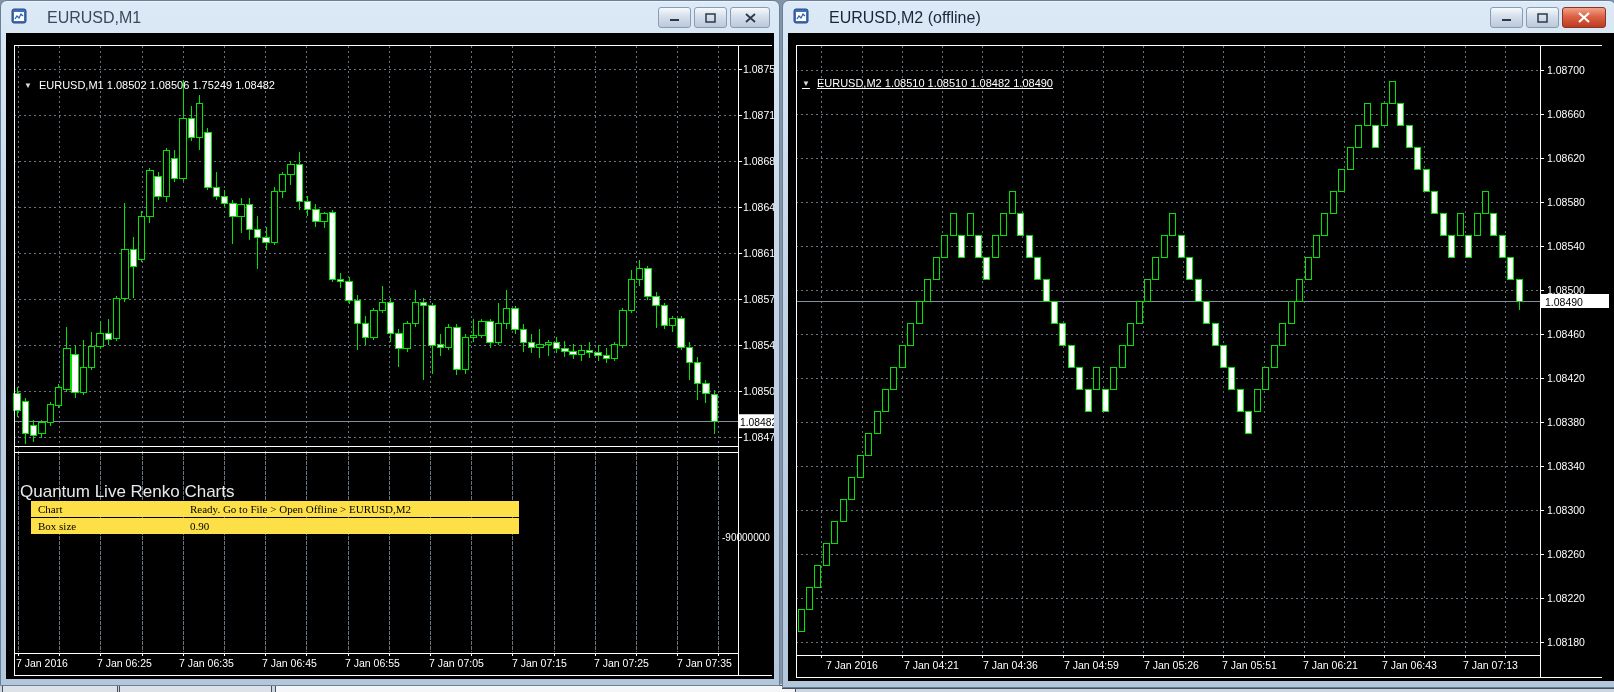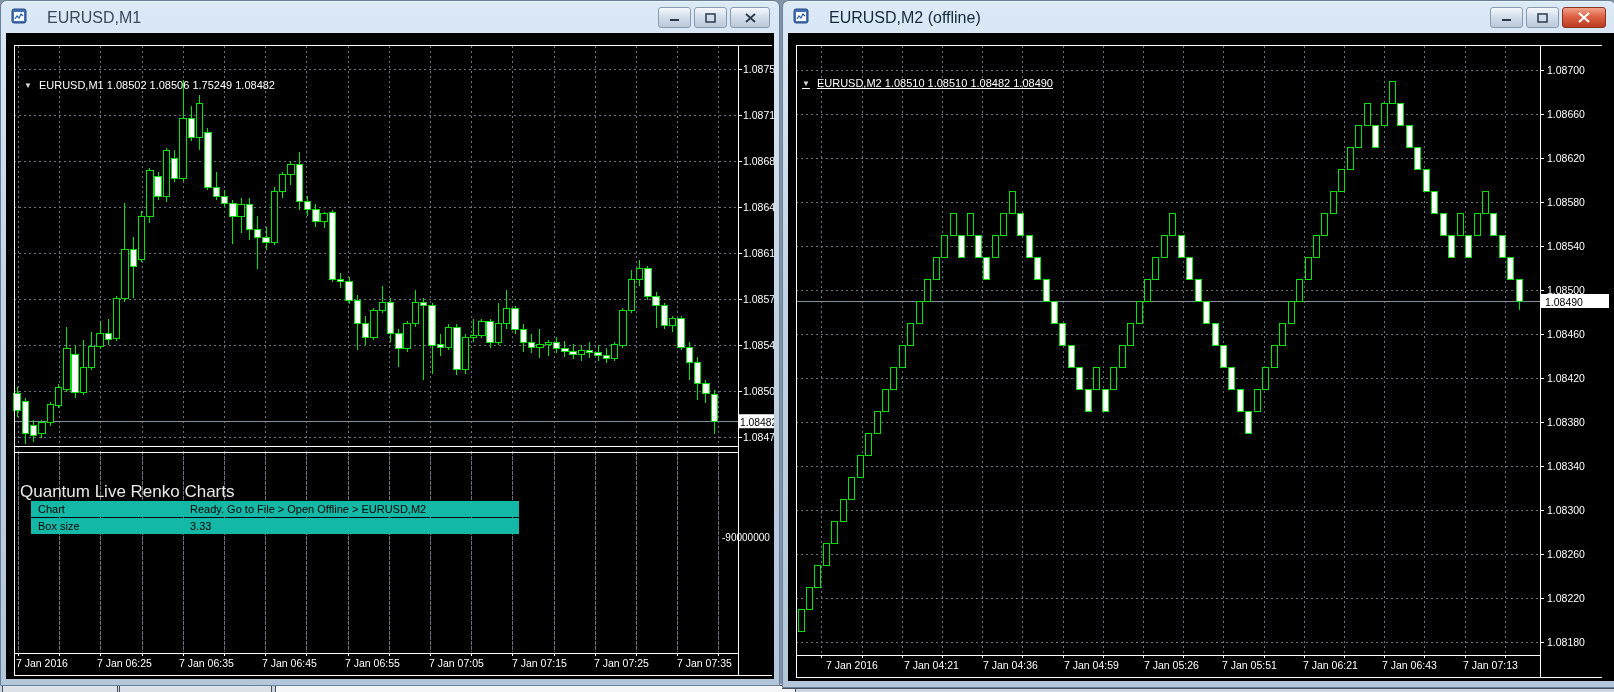--- a/index.html
+++ b/index.html
@@ -20,22 +20,22 @@
   .btn.red{width:42px;background:linear-gradient(#f0a38b,#dd6244 45%,#bb3c22);border-color:#8d3322;}
   .client{position:absolute;left:5px;top:32px;background:#000;}
   #client-left{width:768px;height:646px;}
   #client-right{width:960px;height:648px;}
   .client svg{position:absolute;left:0;top:0;}
   svg text{font-family:"Liberation Sans",sans-serif;}
   .ohlc{position:absolute;font-size:11px;color:#fff;white-space:nowrap;z-index:5;}
   .ohlc .tri{font-size:8px;color:#d8d8d8;margin-right:7px;vertical-align:1px;}
   #ind-title{position:absolute;left:14px;top:449px;font-size:17px;color:#e9e9e9;z-index:5;}
   #ind-table{position:absolute;left:25px;top:468px;width:488px;z-index:5;}
-  .ind-row{background:#14b8a6;margin-bottom:1px;height:16px;line-height:16px;font-size:11px;color:#000;
-           display:flex;white-space:nowrap;overflow:hidden;}
+  .ind-row{background:#fde047;margin-bottom:1px;height:16px;line-height:16px;font-size:11px;color:#000;
+           display:flex;white-space:nowrap;overflow:hidden;font-family:Liberation Serif, serif;}
   .ind-row .k{width:152px;padding-left:7px;}
   .ind-scale{position:absolute;font-size:10px;color:#fff;z-index:5;margin-top:36px;}
   #scale-top{left:716px;top:463px;}
   #scale-bottom{left:721px;top:633px;}
   #bottomstrip{position:absolute;left:0;top:684px;width:1614px;height:8px;background:#ccd6e2;z-index:1;}
   .bbox{position:absolute;top:1px;height:8px;border:1px solid #4a4f57;border-bottom:none;background:#dde2e9;}
   #bline{position:absolute;left:782px;top:4px;width:832px;height:1px;background:#46505c;}
 </style>
 </head>
 <body>
@@ -348,21 +348,21 @@
         </svg>
       <div class="ohlc" style="left:18px;top:46px;"><span class="tri">▼</span><span>EURUSD,M1  1.08502 1.08506 1.75249 1.08482</span></div>
       <div id="ind-title">Quantum Live Renko Charts</div>
       <div id="ind-table">
         <div class="ind-row">
             <span class="k">Chart</span>
             <span class="v">Ready. Go to File &gt; Open Offline &gt; EURUSD,M2</span>
           </div>
         <div class="ind-row">
             <span class="k">Box size</span>
-            <span class="v">3.33</span>
+            <span class="v">0.90</span>
           </div>
       </div>
       <div class="ind-scale" id="scale-top">-90000000</div>
       <div class="ind-scale" id="scale-bottom">90000000</div>
     </div>
   </div>
 
   <div class="win" id="win-right">
     <div class="titlebar">
       <span class="appicon">

